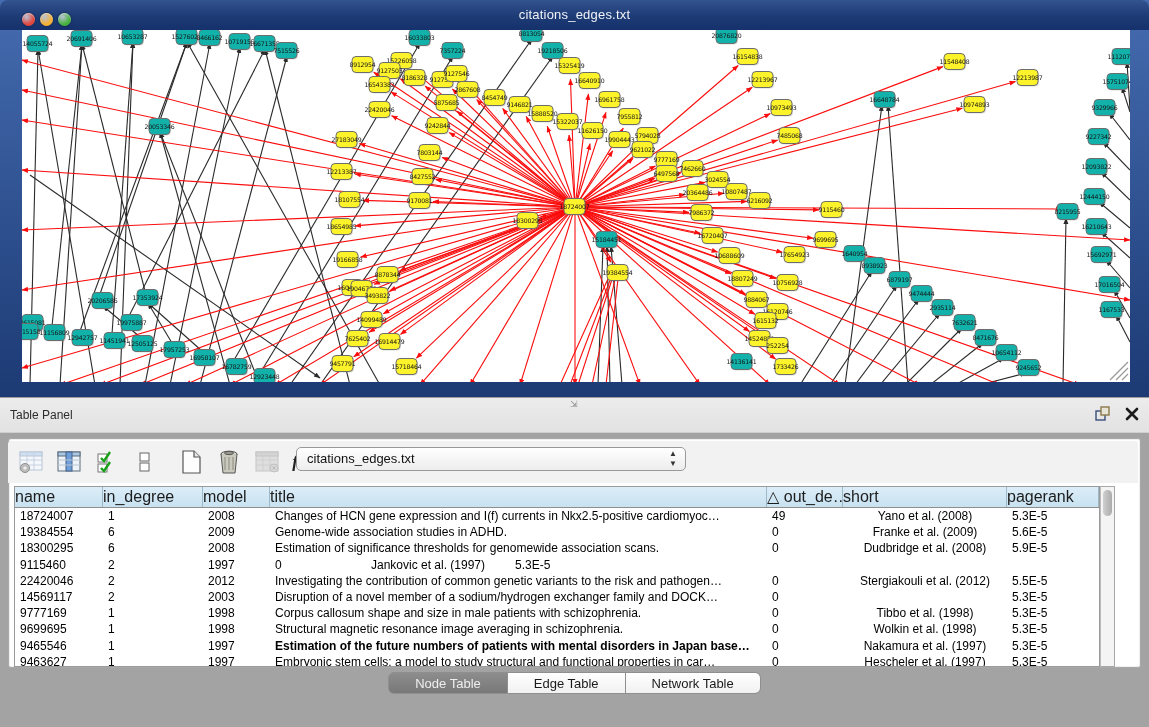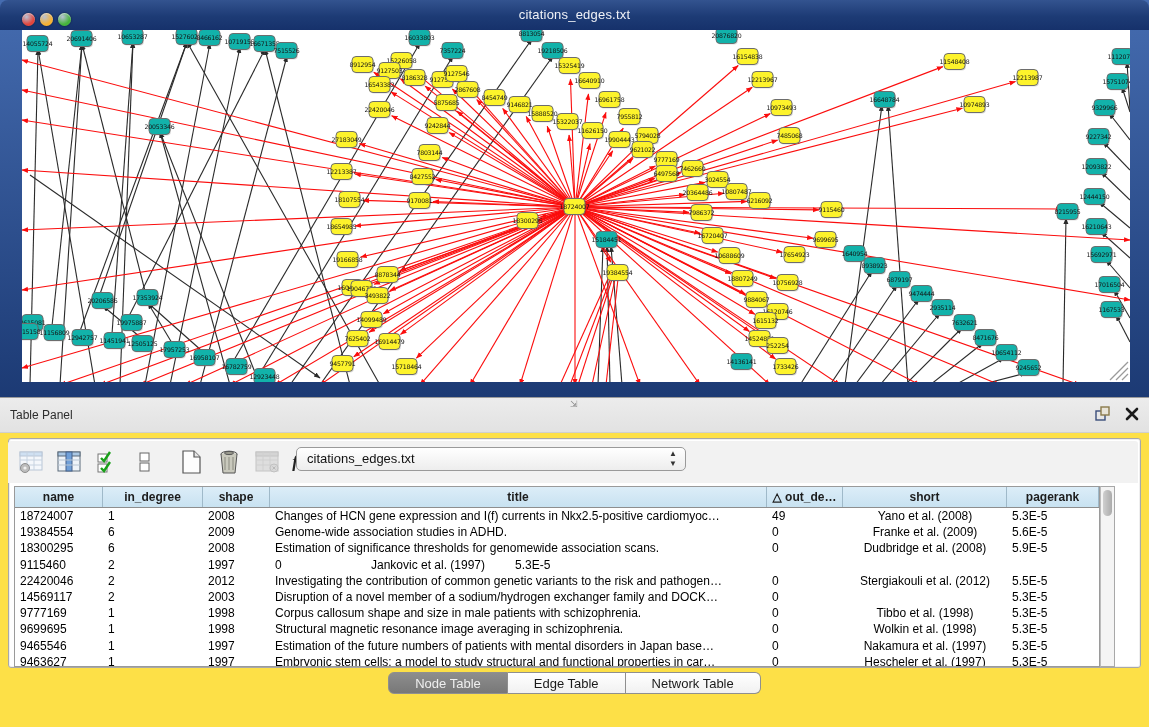--- a/index.html
+++ b/index.html
@@ -1,18 +1,18 @@
 <!DOCTYPE html>
 <html><head>
 <meta charset="utf-8">
 <style>
   html,body{margin:0;padding:0;background:#c9c9c9;}
   *{box-sizing:border-box;}
   .app{position:relative;width:1149px;height:727px;overflow:hidden;
-       font-family:"Liberation Sans",sans-serif;background:#fde047;}
+       font-family:"Liberation Sans",sans-serif;background:#a3a3a3;}
 
   
   .gwin{position:absolute;left:0;top:0;width:1149px;height:397px;
         background:linear-gradient(#456cb0,#1c3a74);}
   .titlebar{position:absolute;left:0;top:0;width:1149px;height:30px;
         background:linear-gradient(#33538f 0%,#1d3b75 55%,#16316b 100%);
         border-radius:8px 8px 0 0;}
   .tl{position:absolute;top:13px;width:13px;height:13px;border-radius:50%;
       box-shadow:inset 0 1px 1px rgba(255,255,255,.5), 0 0 2px rgba(0,0,0,.6);}
   .title{position:absolute;top:7px;left:0;width:100%;text-align:center;
@@ -40,22 +40,22 @@
       border:1px solid #9a9a9a;border-radius:5px;
       background:linear-gradient(#ffffff,#ededed);font-size:13px;color:#111;
       line-height:22px;padding-left:10px;}
   .combo .steppers{position:absolute;right:8px;top:1px;font-size:8px;color:#333;
       line-height:10px;text-align:center;}
 
   .table{position:absolute;left:14px;top:486px;width:1086px;height:181px;
       background:#fff;border:1px solid #9a9a9a;overflow:hidden;}
   .thead{display:flex;height:21px;background:linear-gradient(#dcedf8,#c8e2f1);
       border-bottom:1px solid #8e8e8e;}
-  .th{font-size:12px;color:#1c1c1c;text-align:center;line-height:20px;
-      border-right:1px solid #9fb9c9;overflow:hidden;white-space:nowrap;font-weight:bold;}
+  .th{font-size:16px;color:#1c1c1c;text-align:left;line-height:20px;
+      border-right:1px solid #9fb9c9;overflow:hidden;white-space:nowrap;}
   .tr{display:flex;height:16.2px;}
   .td{font-size:12px;color:#000;line-height:16px;white-space:nowrap;
       overflow:hidden;padding-left:5px;}
   .td.center{text-align:center;padding-left:0;}
   .scroller{position:absolute;left:1100px;top:486px;width:15px;height:181px;
       background:#f4f4f4;border:1px solid #a8a8a8;border-left:1px solid #bbb;}
   .thumb{position:absolute;left:2px;top:3px;width:9px;height:26px;
       background:linear-gradient(90deg,#cfcfcf,#ababab);border-radius:5px;}
 
   .tabs{position:absolute;left:0;top:672px;width:1149px;height:26px;
@@ -947,21 +947,21 @@
     <div class="combo">
       <span>citations_edges.txt</span>
       <span class="steppers">▲<br>▼</span>
     </div>
   </div>
 
   <div class="table">
     <div class="thead" id="thead">
         <div class="th" style="width: 88px;">name</div>
         <div class="th" style="width: 100px;">in_degree</div>
-        <div class="th" style="width: 67px;">shape</div>
+        <div class="th" style="width: 67px;">model</div>
         <div class="th" style="width: 497px;">title</div>
         <div class="th" style="width: 76px;">△ out_de…</div>
         <div class="th" style="width: 164px;">short</div>
         <div class="th" style="width: 92px;">pagerank</div>
       </div>
     <div id="tbody">
         <div class="tr">
           <div class="td" style="width: 88px;">18724007</div>
           <div class="td" style="width: 100px;">1</div>
           <div class="td" style="width: 67px;">2008</div>
@@ -1029,21 +1029,21 @@
           <div class="td" style="width: 67px;">1998</div>
           <div class="td" style="width: 497px;">Structural magnetic resonance image averaging in schizophrenia.</div>
           <div class="td" style="width: 76px;">0</div>
           <div class="td center" style="width: 164px;">Wolkin et al. (1998)</div>
           <div class="td" style="width: 92px;">5.3E-5</div>
         </div>
         <div class="tr">
           <div class="td" style="width: 88px;">9465546</div>
           <div class="td" style="width: 100px;">1</div>
           <div class="td" style="width: 67px;">1997</div>
-          <div class="td" style="width: 497px;">Estimation of the future numbers of patients with mental disorders in Japan base…</div>
+          <div class="td" style="width: 497px; font-weight: bold;">Estimation of the future numbers of patients with mental disorders in Japan base…</div>
           <div class="td" style="width: 76px;">0</div>
           <div class="td center" style="width: 164px;">Nakamura et al. (1997)</div>
           <div class="td" style="width: 92px;">5.3E-5</div>
         </div>
         <div class="tr">
           <div class="td" style="width: 88px;">9463627</div>
           <div class="td" style="width: 100px;">1</div>
           <div class="td" style="width: 67px;">1997</div>
           <div class="td" style="width: 497px;">Embryonic stem cells: a model to study structural and functional properties in car…</div>
           <div class="td" style="width: 76px;">0</div>

